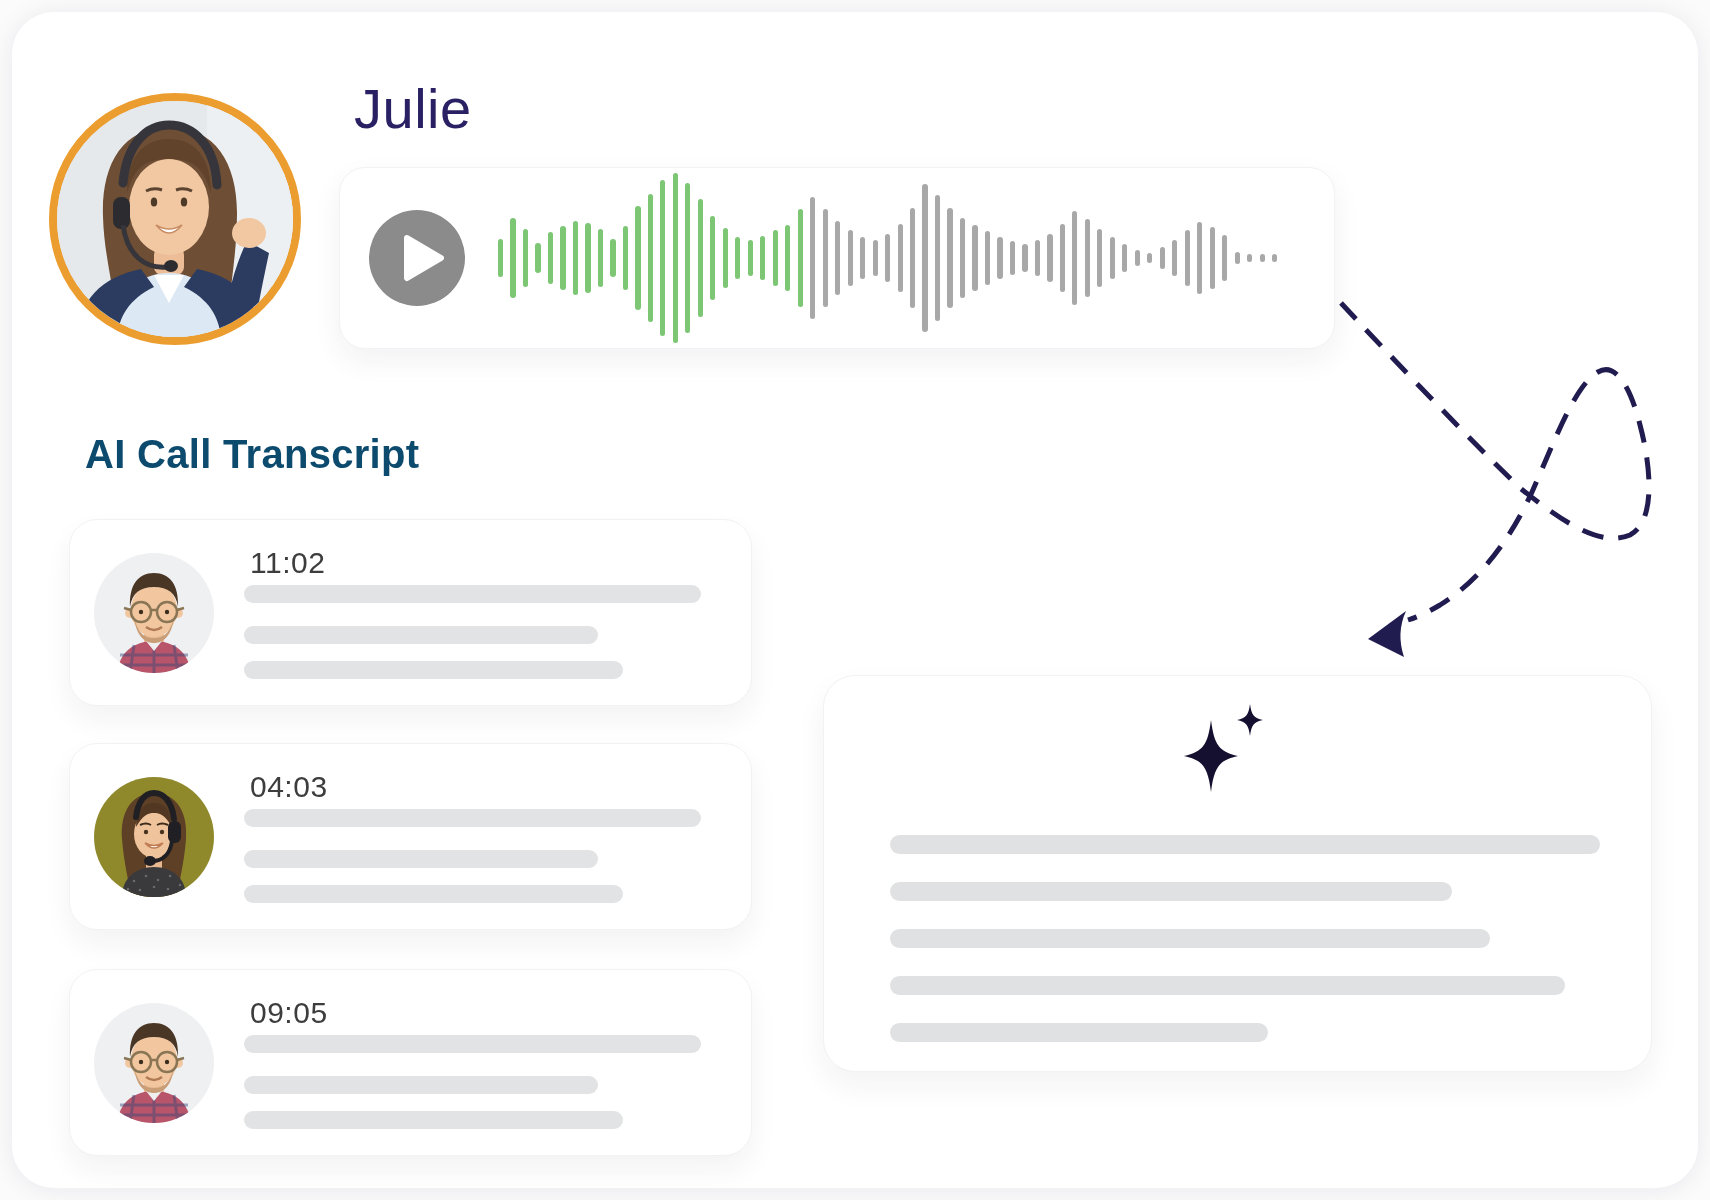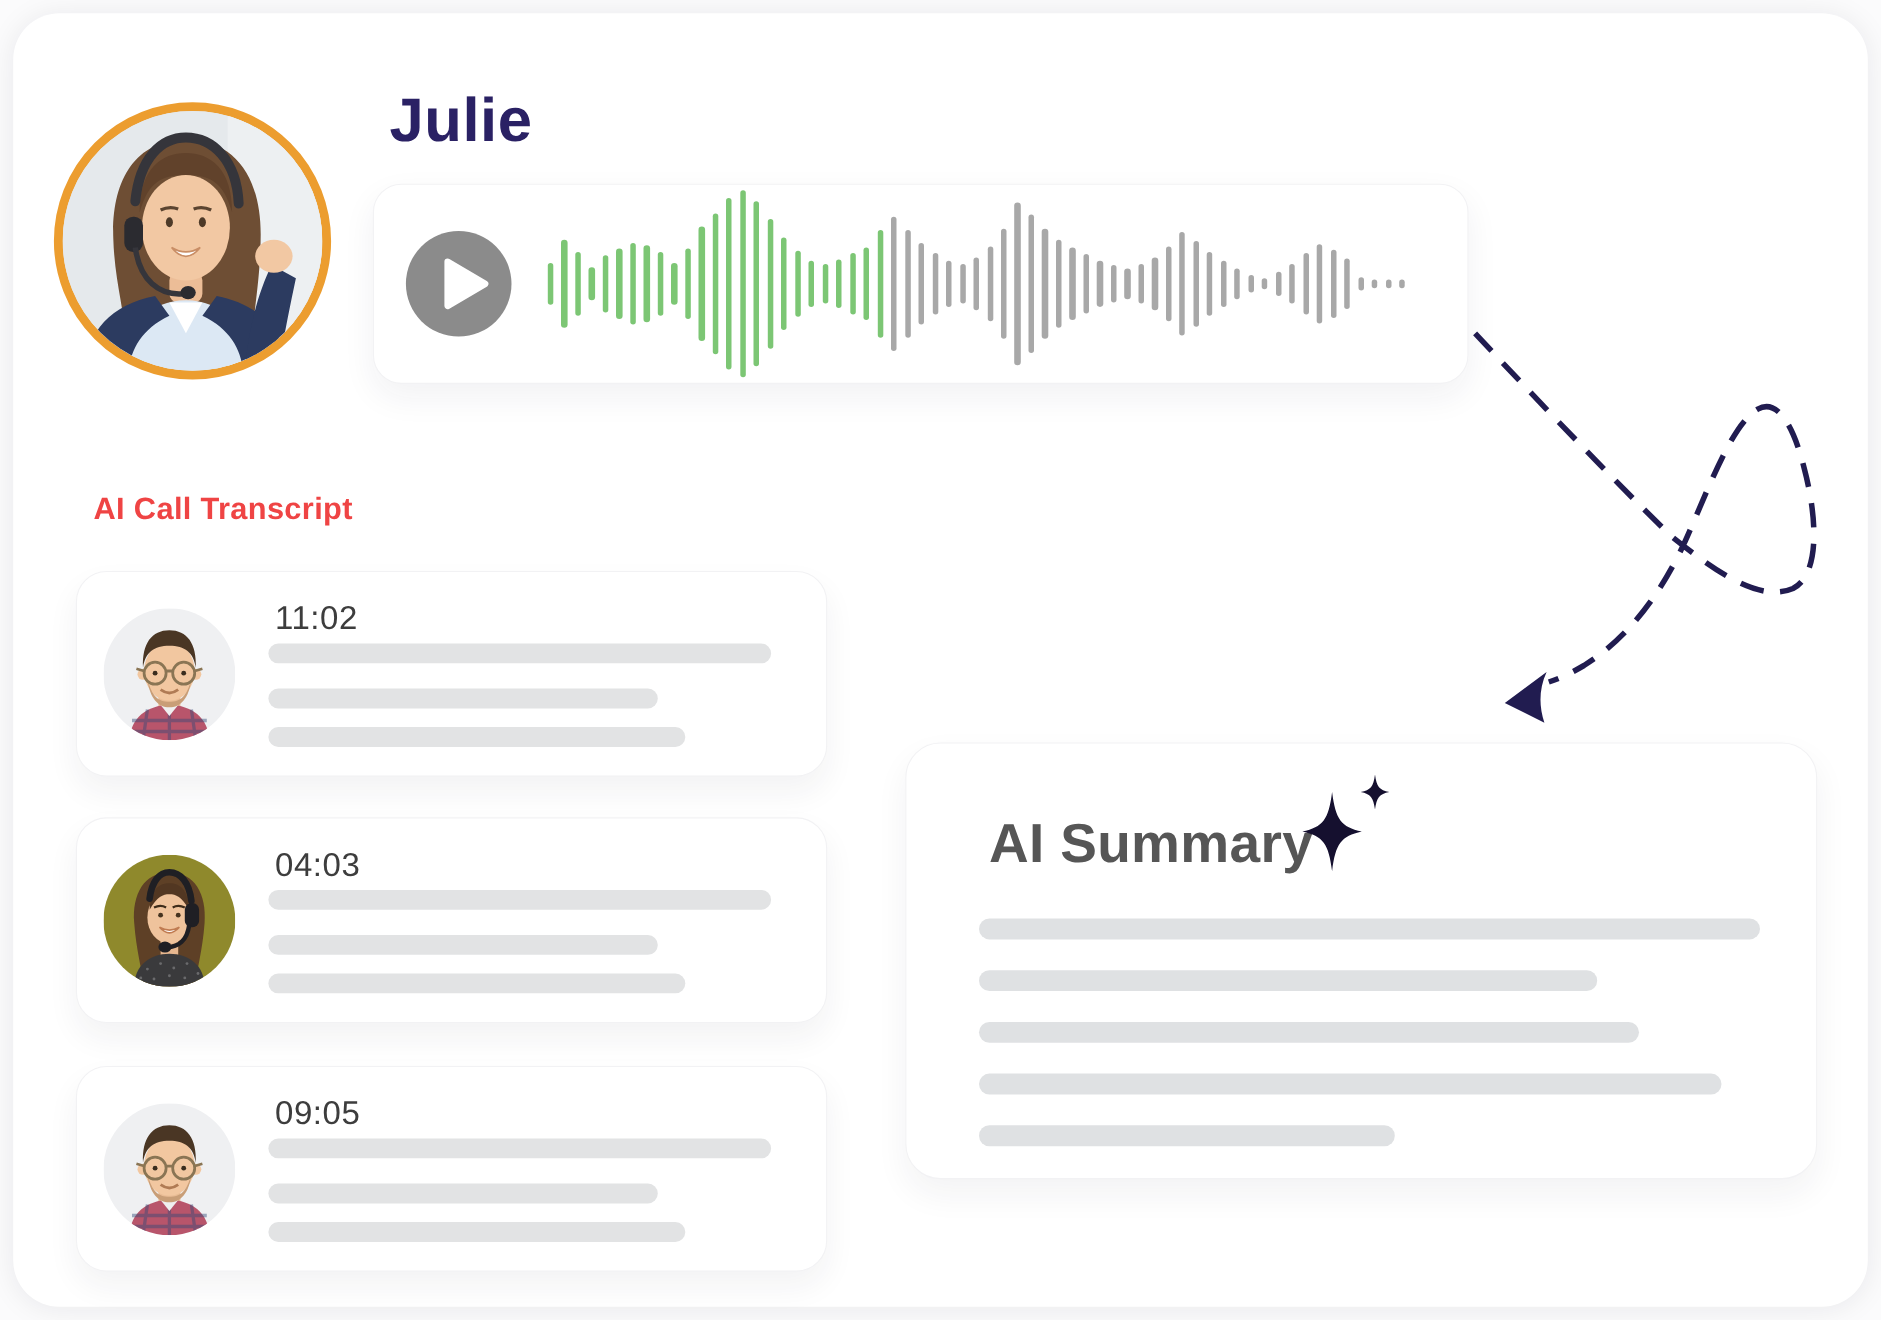--- a/index.html
+++ b/index.html
@@ -4,35 +4,35 @@
 <style>
   html,body{margin:0;padding:0;background:#fbfbfc;font-family:"Liberation Sans","DejaVu Sans",sans-serif;}
   .canvas{position:relative;width:1710px;height:1200px;overflow:hidden;background:#fbfbfc;}
   .panel{position:absolute;inset:12px;background:#ffffff;border-radius:42px;
          box-shadow:0 2px 26px rgba(20,24,40,.08);}
 
   
   .speaker-avatar{position:absolute;left:49px;top:93px;width:236px;height:236px;border-radius:50%;
                   border:8px solid #EC9D2F;overflow:hidden;background:#e5e9ec;}
   .speaker-avatar svg{display:block;width:100%;height:100%;}
-  .speaker-name{position:absolute;left:354px;top:76px;font-size:56px;font-weight:700;
+  .speaker-name{position:absolute;left:354px;top:76px;font-size:56px;font-weight:400;
                 color:#2A2164;letter-spacing:.5px;}
 
   
   .player-card{position:absolute;left:339px;top:167px;width:994px;height:180px;background:#fff;
                border:1px solid #f2f2f4;border-radius:26px;box-shadow:0 12px 30px rgba(30,34,60,.06);}
   .play-btn{position:absolute;left:29px;top:42px;width:96px;height:96px;border-radius:50%;
             background:#8B8B8B;border:none;cursor:pointer;padding:0;}
   .play-btn svg{display:block;width:100%;height:100%;}
   .waveform{position:absolute;left:158px;top:0;bottom:0;display:flex;align-items:center;gap:7.3px;}
   .wbar{flex:none;width:5.2px;border-radius:3px;}
 
   
-  .transcript-title{position:absolute;left:85px;top:447px;font-size:28px;font-weight:700;
-                    color:#ef4444;letter-spacing:.3px;}
+  .transcript-title{position:absolute;left:85px;top:432px;font-size:40px;font-weight:700;
+                    color:#0c4a6e;letter-spacing:.3px;}
   .tcard{position:absolute;left:69px;width:681px;height:185px;background:#fff;border:1px solid #f2f2f4;
          border-radius:28px;box-shadow:0 14px 28px rgba(30,34,60,.055);}
   .tcard-1{top:519px;} .tcard-2{top:743px;} .tcard-3{top:969px;}
   .t-avatar{position:absolute;left:24px;top:33px;width:120px;height:120px;border-radius:50%;overflow:hidden;}
   .t-avatar svg{display:block;width:100%;height:100%;}
   .t-time{position:absolute;left:180px;top:26px;font-size:30px;font-weight:500;color:#3D3D3D;letter-spacing:.5px;}
   .t-lines{position:absolute;left:174px;top:65px;}
   .tcard .ph-line{height:18px;border-radius:9px;background:#E2E3E4;}
   .tcard .ph-line + .ph-line{margin-top:23px;}
   .tcard .ph-line:nth-child(3){margin-top:17px;}
@@ -259,21 +259,20 @@
     </div>
     <div class="t-time">09:05</div>
     <div class="t-lines">
         <div class="ph-line" style="width: 457px;"></div>
         <div class="ph-line" style="width: 354px;"></div>
         <div class="ph-line" style="width: 379px;"></div>
       </div>
   </div>
 
   <div class="summary-card">
-    <div class="summary-title">AI Summary</div>
     <svg class="sparkles" viewBox="0 0 170 130">
       <path transform="translate(57,62) scale(27,36)" fill="#15102F" d="M0,-1 C0.12,-0.3 0.3,-0.12 1,0 C0.3,0.12 0.12,0.3 0,1 C-0.12,0.3 -0.3,0.12 -1,0 C-0.3,-0.12 -0.12,-0.3 0,-1 Z"></path>
       <path transform="translate(96,26) scale(13,16)" fill="#15102F" d="M0,-1 C0.12,-0.3 0.3,-0.12 1,0 C0.3,0.12 0.12,0.3 0,1 C-0.12,0.3 -0.3,0.12 -1,0 C-0.3,-0.12 -0.12,-0.3 0,-1 Z"></path>
     </svg>
     <div class="s-lines">
         <div class="ph-line" style="width: 710px;"></div>
         <div class="ph-line" style="width: 562px;"></div>
         <div class="ph-line" style="width: 600px;"></div>
         <div class="ph-line" style="width: 675px;"></div>
         <div class="ph-line" style="width: 378px;"></div>

